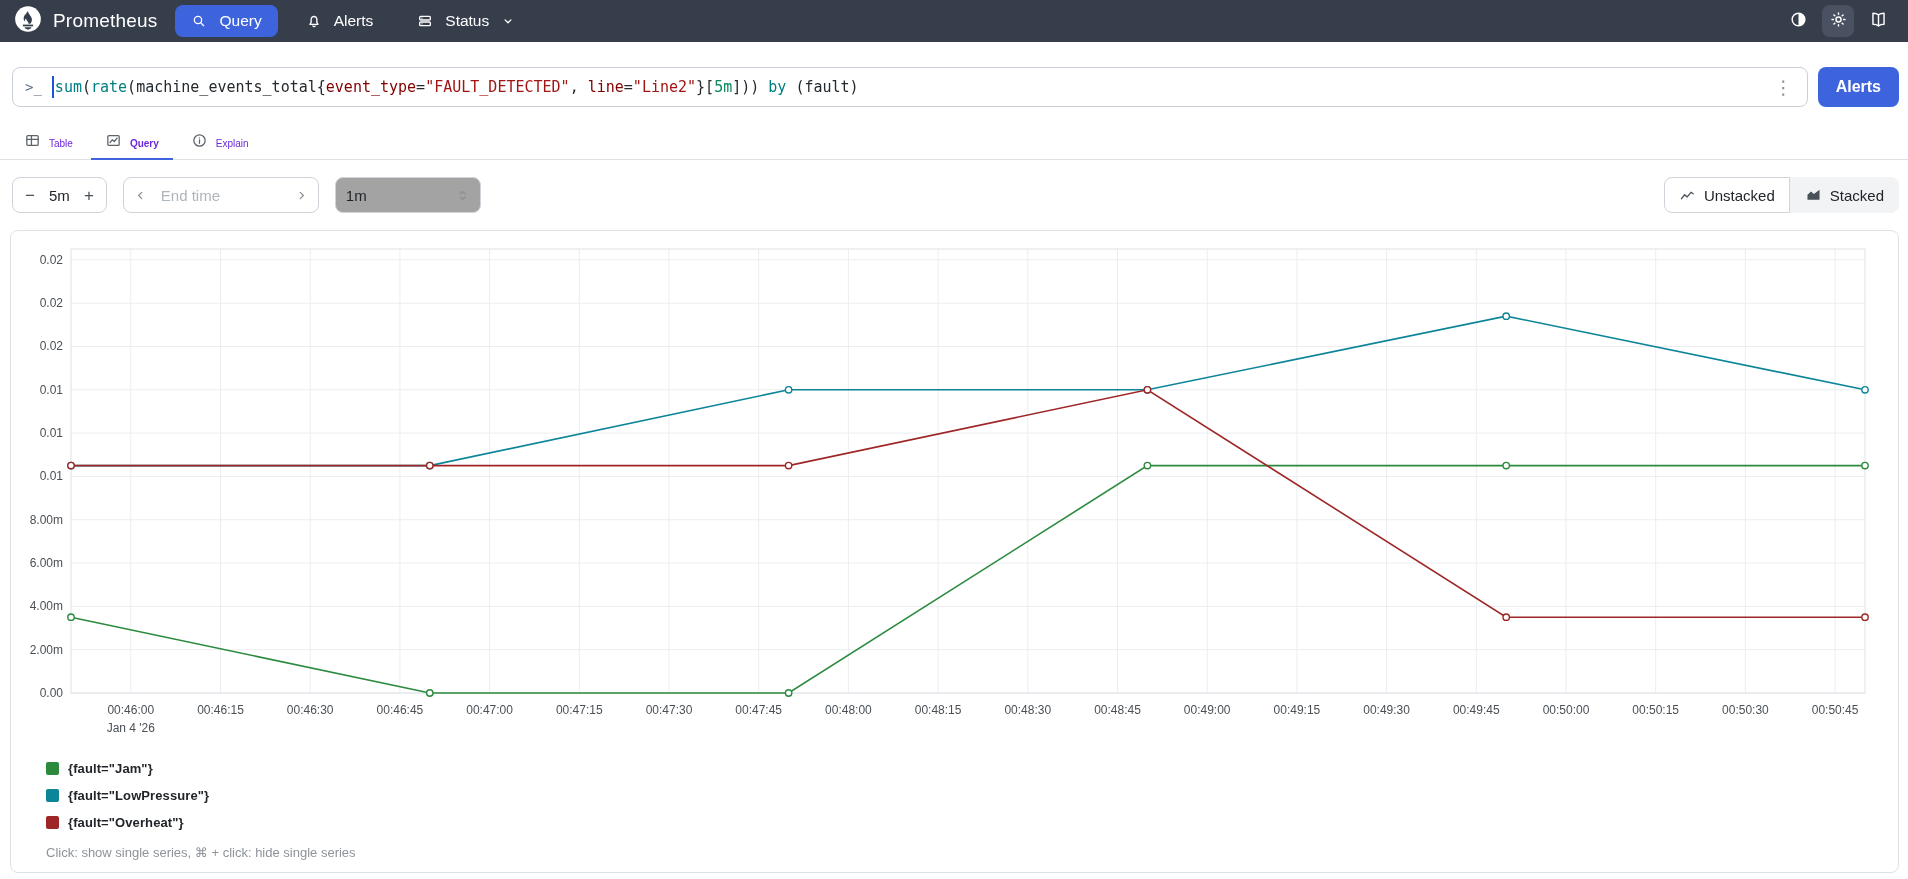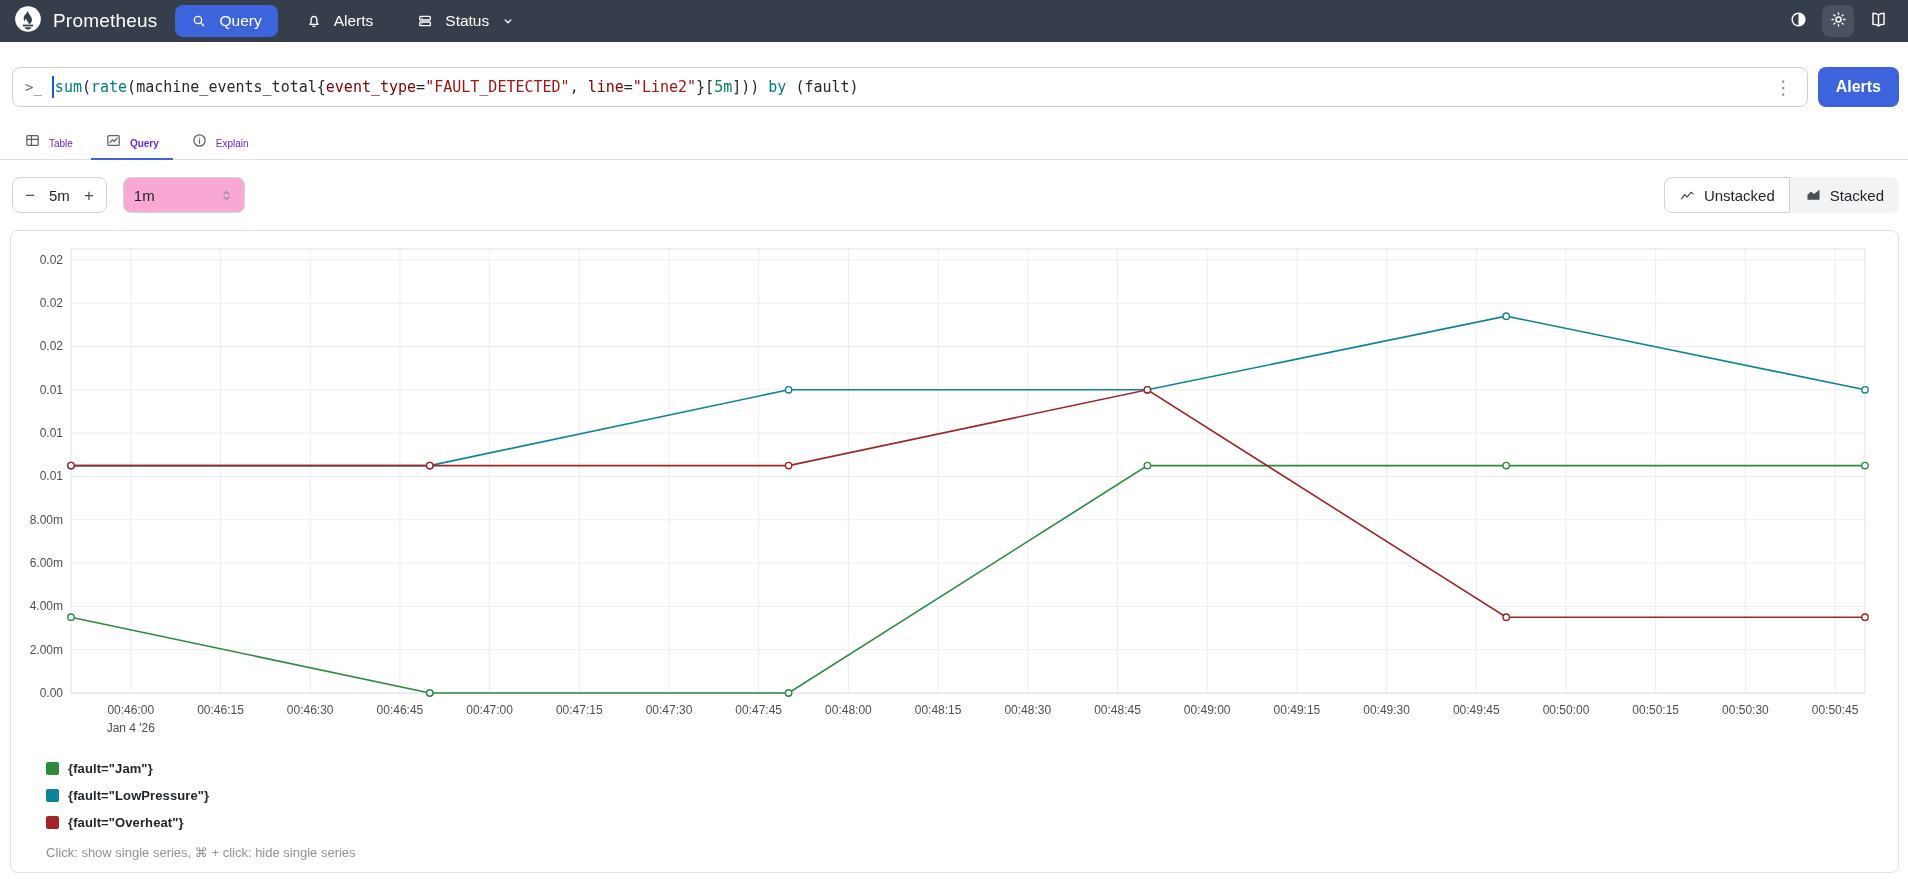--- a/index.html
+++ b/index.html
@@ -47,21 +47,21 @@
     height:36px;padding:0 5px;gap:2px;background:#fff}
   .range-btn{border:none;background:none;font-size:17px;color:#495057;width:24px;height:28px;
     cursor:pointer;font-family:inherit;line-height:1}
   .range-value{font-size:15px;padding:0 5px}
   .endtime{display:flex;align-items:center;border:1px solid var(--border);border-radius:8px;
     height:36px;width:196px;padding:0 9px;justify-content:space-between;background:#fff}
   .endtime input{border:none;outline:none;width:120px;font-size:15px;font-family:inherit;color:#212529}
   .endtime input::placeholder{color:#adb5bd}
   .chev{color:#8a9096;display:flex;cursor:pointer;background:none;border:none;padding:0}
   .resolution{display:flex;align-items:center;justify-content:space-between;border:1px solid var(--border);
-    border-radius:8px;height:36px;width:122px;padding:0 10px;cursor:pointer;background:#f9a8d4}
+    border-radius:8px;height:36px;width:146px;padding:0 10px;cursor:pointer;background:#a3a3a3}
   .resolution-value{font-size:15px}
   .spacer{flex:1}
   .seg{display:flex;align-items:center}
   .seg-btn{display:flex;align-items:center;gap:8px;height:36px;padding:16px 14px;font-size:15px;
     cursor:pointer;font-family:inherit;color:#212529}
   .seg-unstacked{background:#fff;border:1px solid var(--border);border-radius:8px 0 0 8px}
   .seg-stacked{background:#f1f3f5;border:1px solid #f1f3f5;border-radius:0 8px 8px 0}
   .seg-btn svg{display:block;color:#495057}
 
   
@@ -195,20 +195,33 @@
     </span>
     <span>Explain</span>
   </button>
 </div>
 
 <div class="controls">
   <div class="range-group">
     <button class="range-btn">−</button>
     <span class="range-value">5m</span>
     <button class="range-btn">+</button>
+  </div>
+  <div class="endtime">
+    <button class="chev">
+      <svg viewBox="0 0 24 24" width="15" height="15" fill="none" stroke="currentColor" stroke-width="2" stroke-linecap="round" stroke-linejoin="round">
+          <path d="M14 7l-5 5 5 5"></path>
+        </svg>
+    </button>
+    <input placeholder="End time" style="">
+    <button class="chev">
+      <svg viewBox="0 0 24 24" width="15" height="15" fill="none" stroke="currentColor" stroke-width="2" stroke-linecap="round" stroke-linejoin="round">
+          <path d="M10 7l5 5-5 5"></path>
+        </svg>
+    </button>
   </div>
   <div class="resolution">
     <span class="resolution-value">1m</span>
     <span class="chev">
       <svg viewBox="0 0 24 24" width="15" height="15" fill="none" stroke="currentColor" stroke-width="2" stroke-linecap="round" stroke-linejoin="round">
           <path d="M8 9.5L12 5.5l4 4M8 14.5l4 4 4-4"></path>
         </svg>
     </span>
   </div>
   <div class="spacer"></div>

